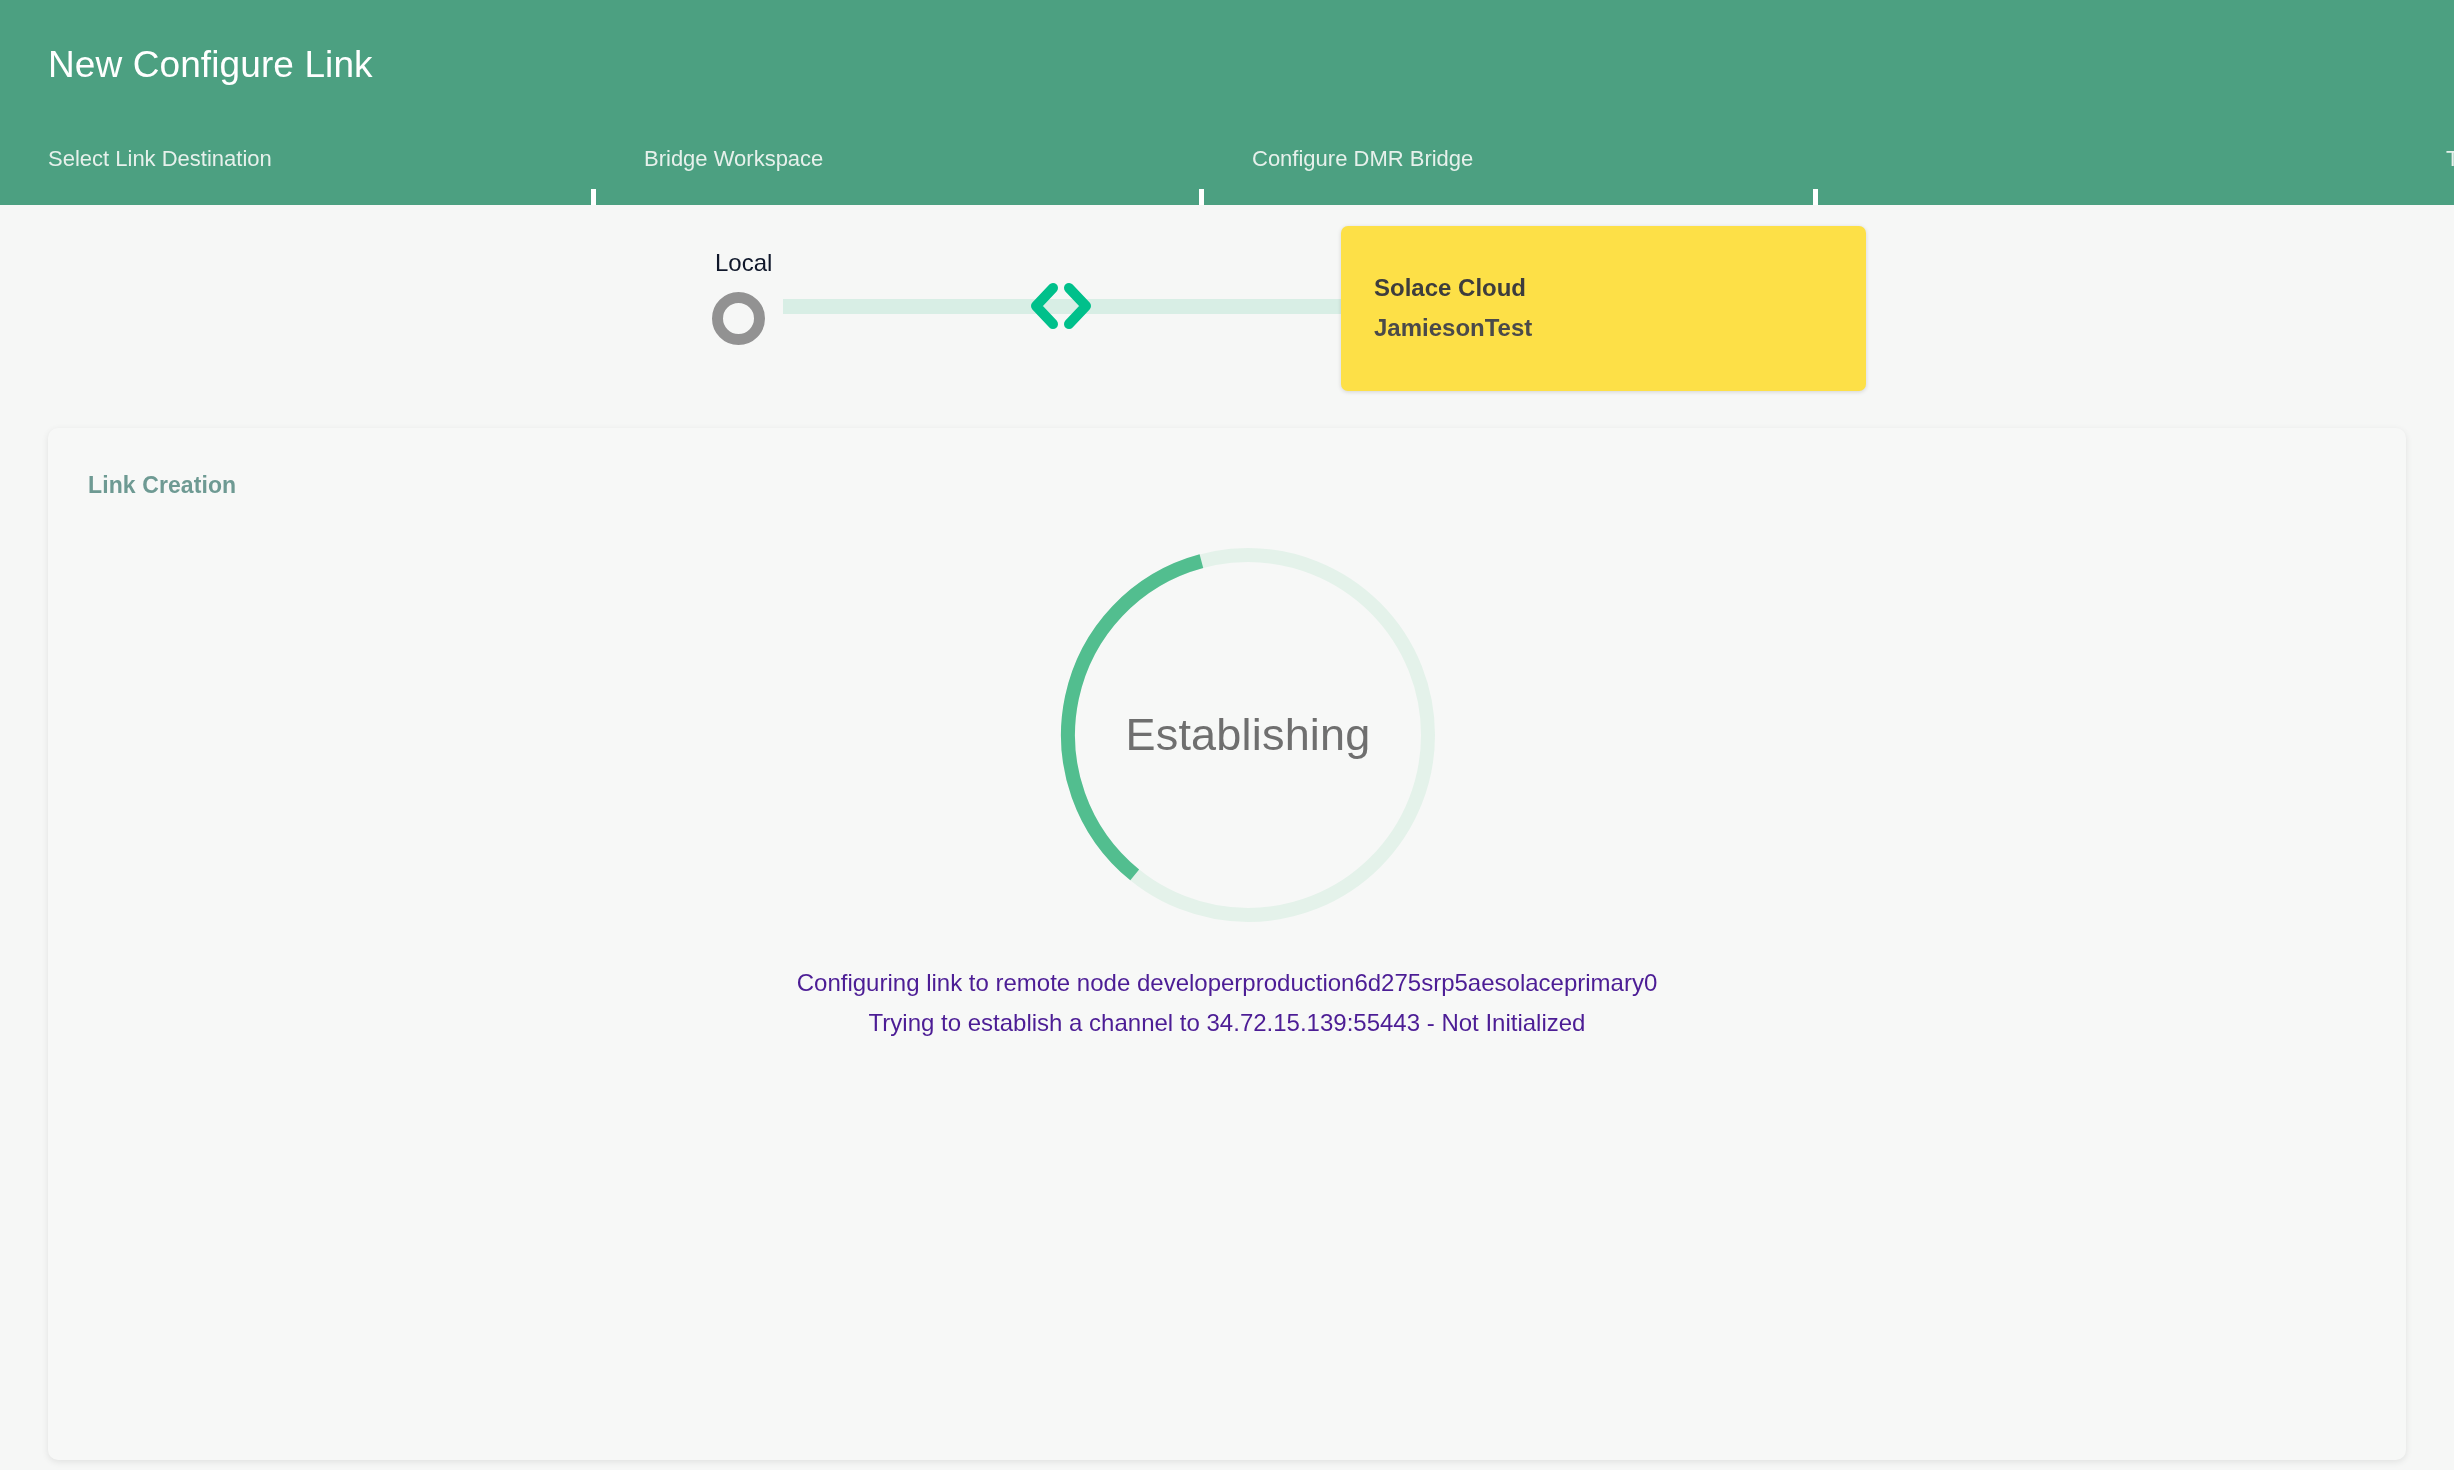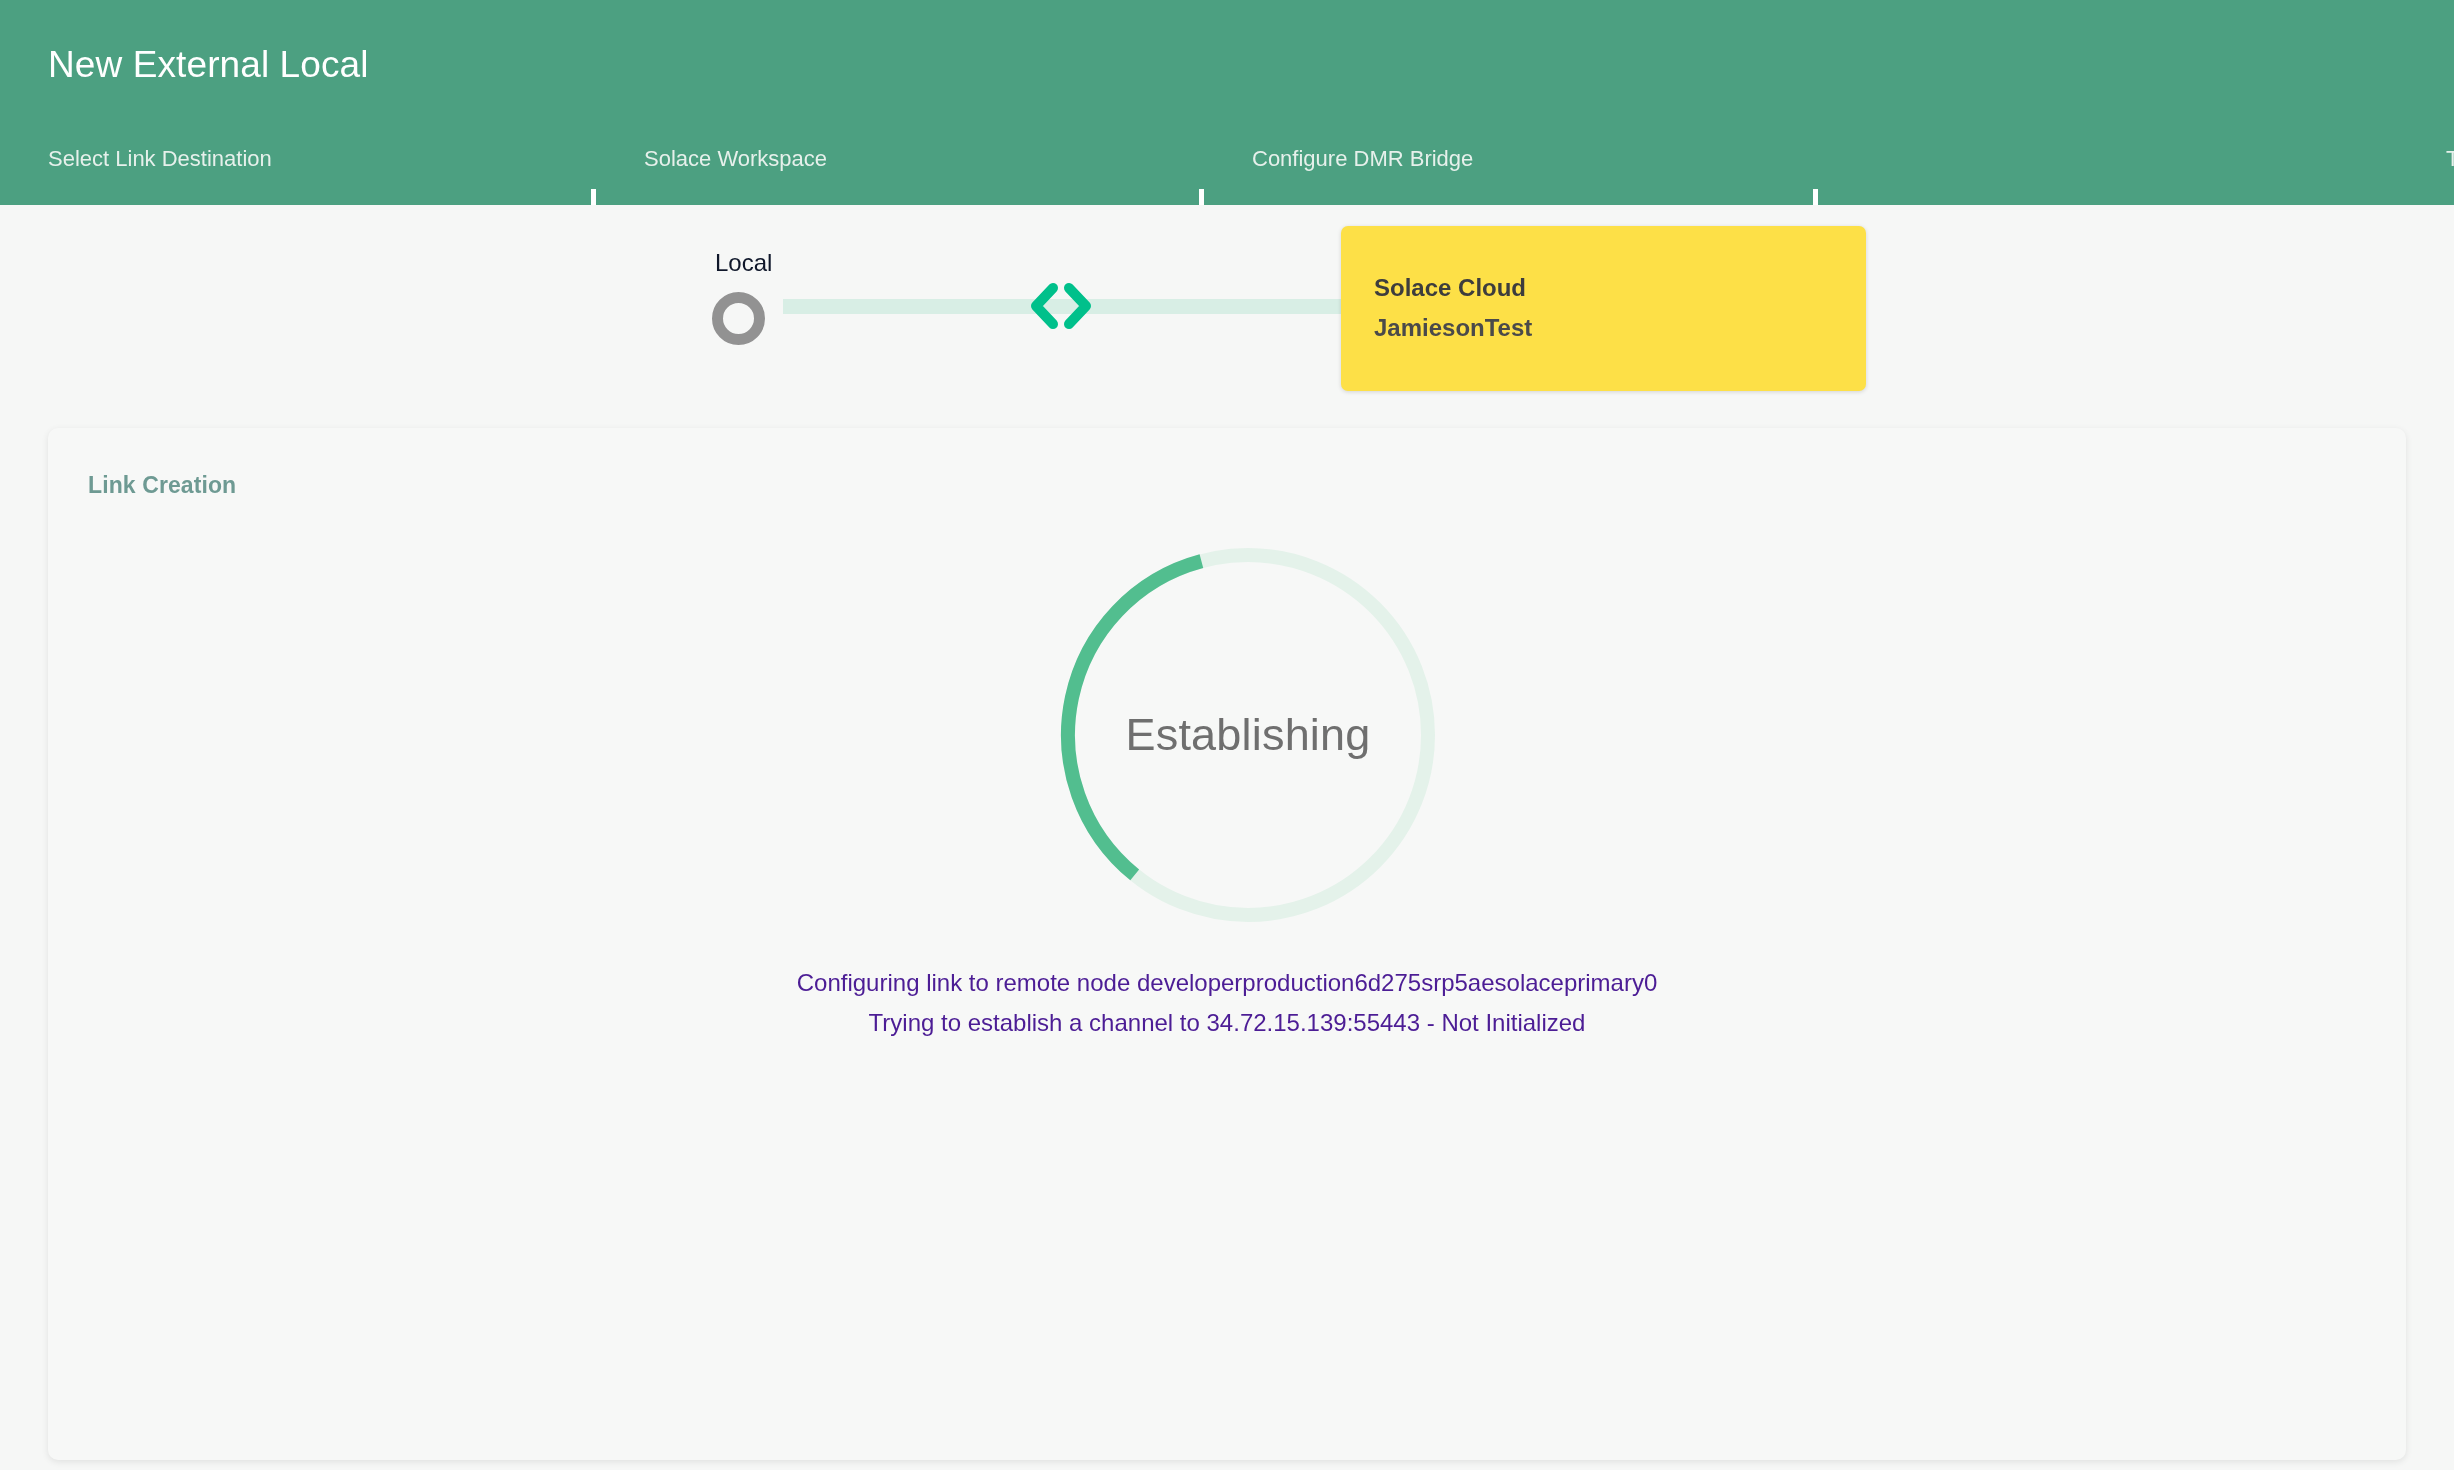--- a/index.html
+++ b/index.html
@@ -217,28 +217,28 @@
     font-size: 24px;
     line-height: 40px;
     color: #4c1d95;
     white-space: nowrap;
   }
 </style>
 </head>
 <body>
 
 <div class="wizard-header">
-  <div class="wizard-title">New External Local</div>
+  <div class="wizard-title">New Configure Link</div>
   <div class="steps-row" id="steps-row">
       <div class="step" style="left: 0px; width: 596px;">
         <div class="step-label">Select Link Destination</div>
         <div class="step-tick"></div>
       </div>
       <div class="step" style="left: 596px; width: 608px;">
-        <div class="step-label">Solace Workspace</div>
+        <div class="step-label">Bridge Workspace</div>
         <div class="step-tick"></div>
       </div>
       <div class="step" style="left: 1204px; width: 614px;">
         <div class="step-label">Configure DMR Bridge</div>
         <div class="step-tick"></div>
       </div>
       <div class="step" style="left: 2398px; width: 56px;">
         <div class="step-label">T</div>
       </div>
     </div>

